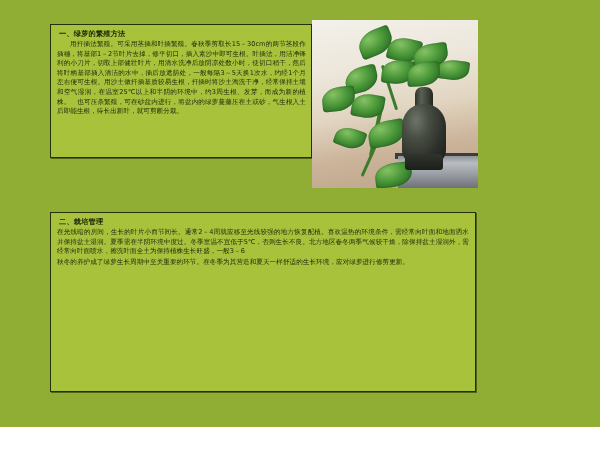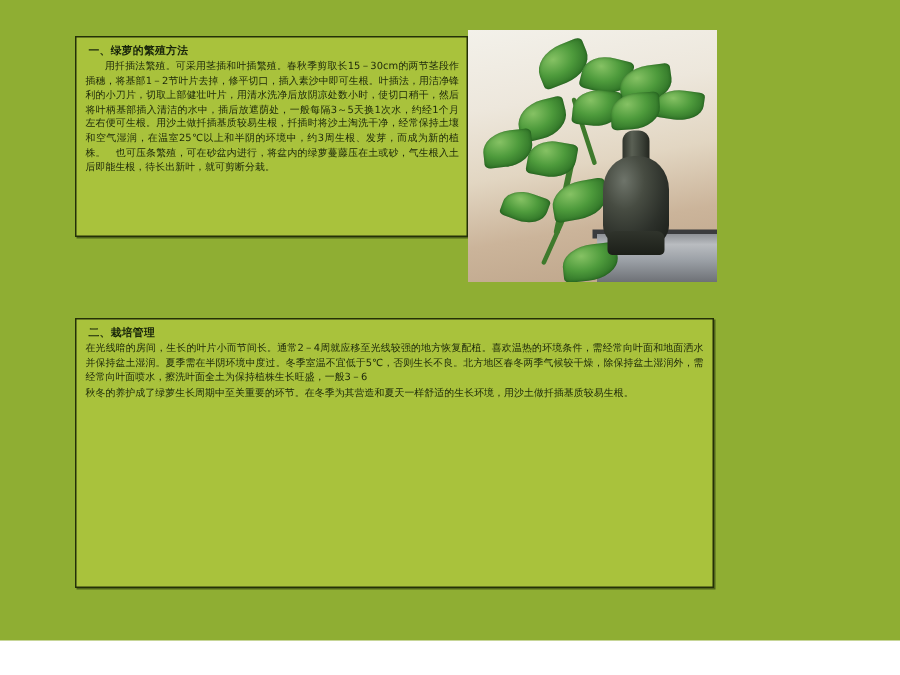--- a/index.html
+++ b/index.html
@@ -178,16 +178,16 @@
     <div class="leaf" data-interactable="false" style="left:38%;top:85%;width:22%;height:14%;transform:rotate(-6deg);"></div>
 
     <div class="vase-neck" data-interactable="false"></div>
     <div class="vase-body" data-interactable="false"></div>
     <div class="vase-foot" data-interactable="false"></div>
   </div>
 
   <div class="textbox" id="box-cultivation" data-interactable="false">
     <div class="heading" data-interactable="false">二、栽培管理</div>
     <p class="para" data-interactable="false">在光线暗的房间，生长的叶片小而节间长。通常2－4周就应移至光线较强的地方恢复配植。喜欢温热的环境条件，需经常向叶面和地面洒水并保持盆土湿润。夏季需在半阴环境中度过。冬季室温不宜低于5℃，否则生长不良。北方地区春冬两季气候较干燥，除保持盆土湿润外，需经常向叶面喷水，擦洗叶面全土为保持植株生长旺盛，一般3－6</p>
-    <p class="para" data-interactable="false">秋冬的养护成了绿萝生长周期中至关重要的环节。在冬季为其营造和夏天一样舒适的生长环境，用沙土做扦插基质较易生根。</p>
+    <p class="para" data-interactable="false">秋冬的养护成了绿萝生长周期中至关重要的环节。在冬季为其营造和夏天一样舒适的生长环境，应对绿萝进行修剪更新。</p>
   </div>
 
 </div>
 
 </body></html>

